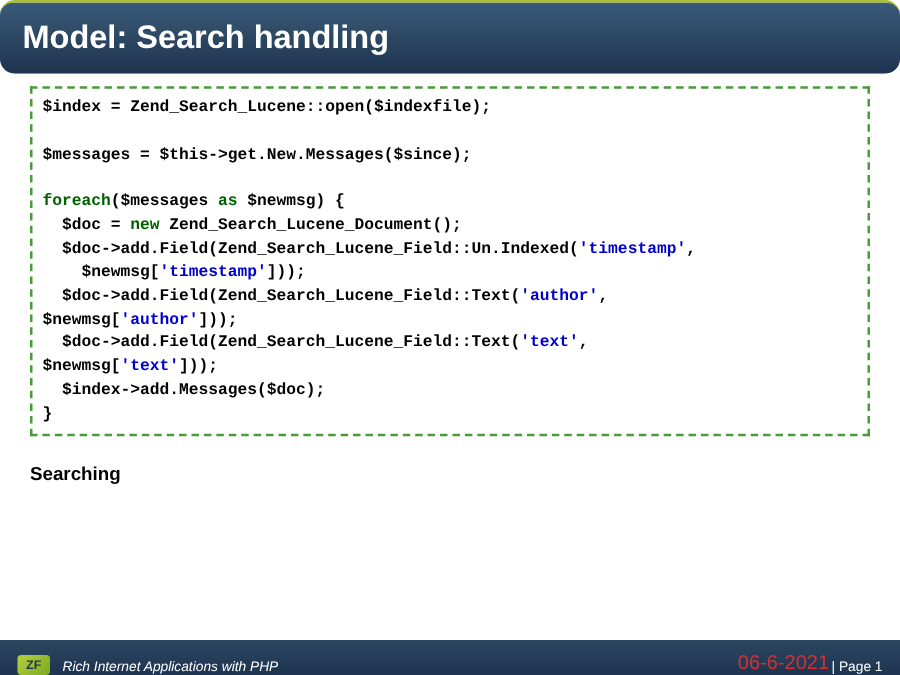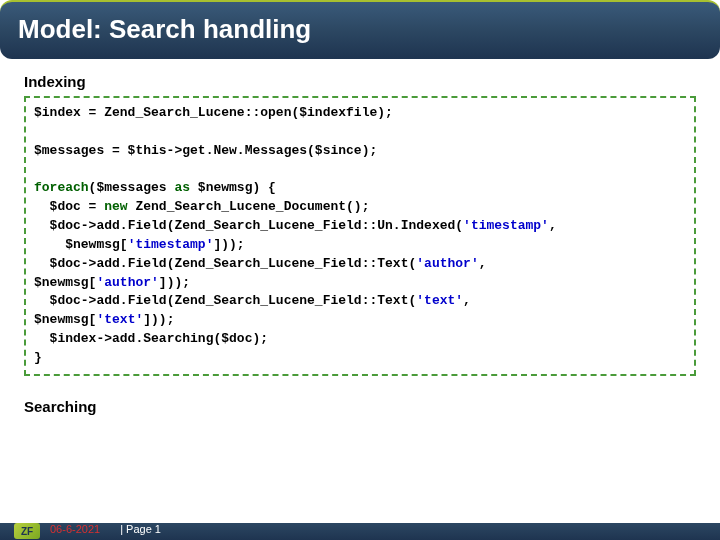--- a/index.html
+++ b/index.html
@@ -50,70 +50,70 @@
     gap: 12px;
     text-align: right;
   }
   .searching-row .section-label { margin-top: 14px; white-space: nowrap; }
   .searching-row .code-box { flex: 1; margin-bottom: 0; }
   .footer {
     position: absolute;
     left: 0; right: 0; bottom: 0;
     background: linear-gradient(to bottom, #2c4762 0%, #1e3450 100%);
     color: #fff;
-    height: 17px;
+    height: 28px;
     display: flex;
-    align-items: flex-start;
+    align-items: flex-end;
     padding: 0 14px;
     font-size: 11px;
   }
   .footer-logo {
     width: 26px; height: 16px;
     background: linear-gradient(135deg, #b8d040 0%, #7aa820 100%);
     border-radius: 3px;
     margin-right: 10px;
     position: relative;
     display: flex; align-items: center; justify-content: center;
     color: #1e3450; font-weight: bold; font-size: 10px;
   }
   .footer-title { font-style: italic; flex: 1; }
-  .footer-date  { margin-right: 20px; color: #d83030; font-size: 11px; }
+  .footer-date  { margin-right: 2px; color: #d83030; font-size: 16px; }
   .footer-page  { }
 </style>
 </head>
 <body>
 
 <div class="title-bar">
   <h1>Model: Search handling</h1>
 </div>
 
 <div class="content">
 
-  <div class="section-label">Indexing</div>
 
   <div class="code-box"><span class="var">$index = Zend_Search_Lucene:</span><span class="var">:open($indexfile);</span>
 
 <span class="var">$messages = $this-&gt;get.</span><span class="var">New.</span><span class="var">Messages($since);</span>
 
 <span class="kw">foreach</span><span class="var">($messages </span><span class="kw">as</span><span class="var"> $newmsg) {</span>
 <span class="var">  $doc = </span><span class="kw">new</span><span class="var"> Zend_Search_Lucene_Document();</span>
 <span class="var">  $doc-&gt;add.</span><span class="var">Field(Zend_Search_Lucene_Field:</span><span class="var">:Un.Indexed(</span><span class="str">'timestamp'</span><span class="var">,
     $newmsg[</span><span class="str">'timestamp'</span><span class="var">]));</span>
 <span class="var">  $doc-&gt;add.</span><span class="var">Field(Zend_Search_Lucene_Field:</span><span class="var">:Text(</span><span class="str">'author'</span><span class="var">,
 $newmsg[</span><span class="str">'author'</span><span class="var">]));</span>
 <span class="var">  $doc-&gt;add.</span><span class="var">Field(Zend_Search_Lucene_Field:</span><span class="var">:Text(</span><span class="str">'text'</span><span class="var">,
 $newmsg[</span><span class="str">'text'</span><span class="var">]));</span>
-<span class="var">  $index-&gt;add.</span><span class="var">Searching($doc);</span>
+<span class="var">  $index-&gt;add.</span><span class="var">Messages($doc);</span>
 <span class="var">}</span></div>
 
   <div class="searching-row">
     <div class="section-label">Searching</div>
   </div>
 
 </div>
 
 <div class="footer">
   <div class="footer-logo">
     <span>ZF</span>
   </div>
+  <div class="footer-title">Rich Internet Applications with PHP</div>
   <div class="footer-date">06-6-2021</div>
   <div class="footer-page">| Page 1</div>
 </div>
 
 </body></html>

